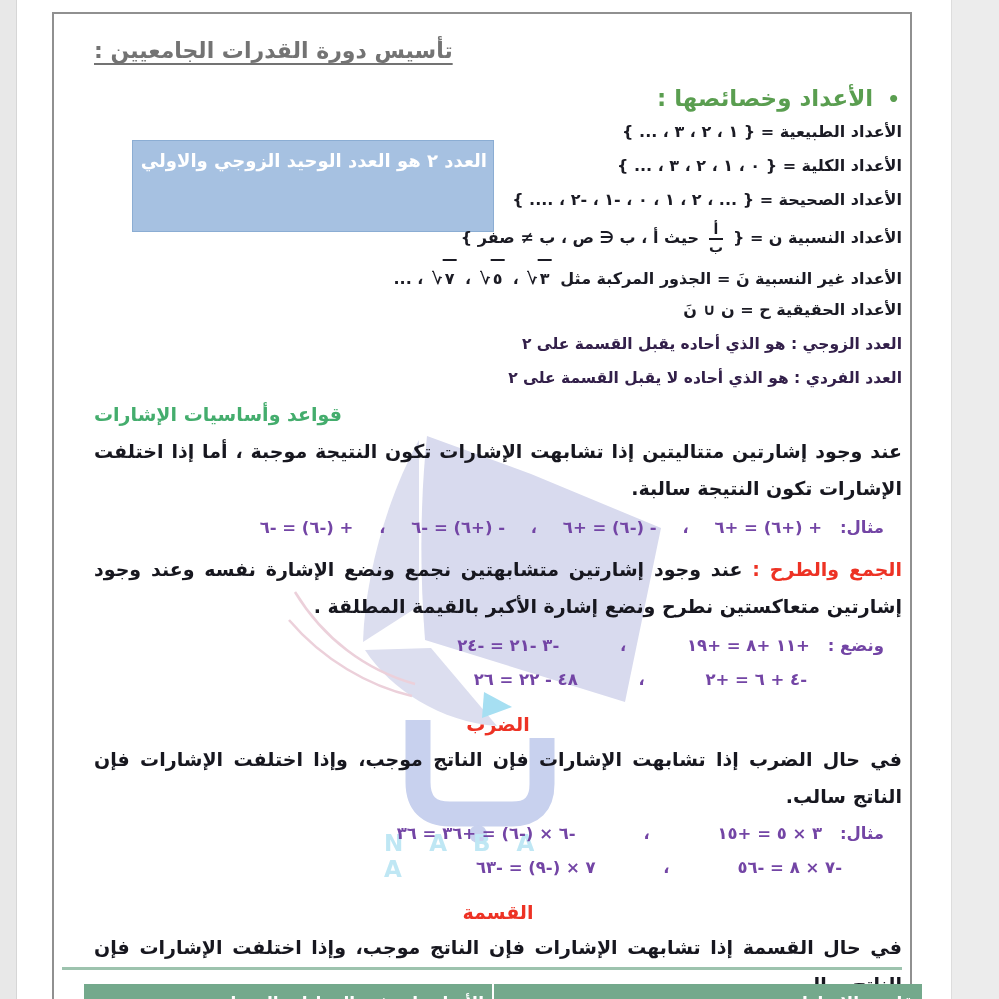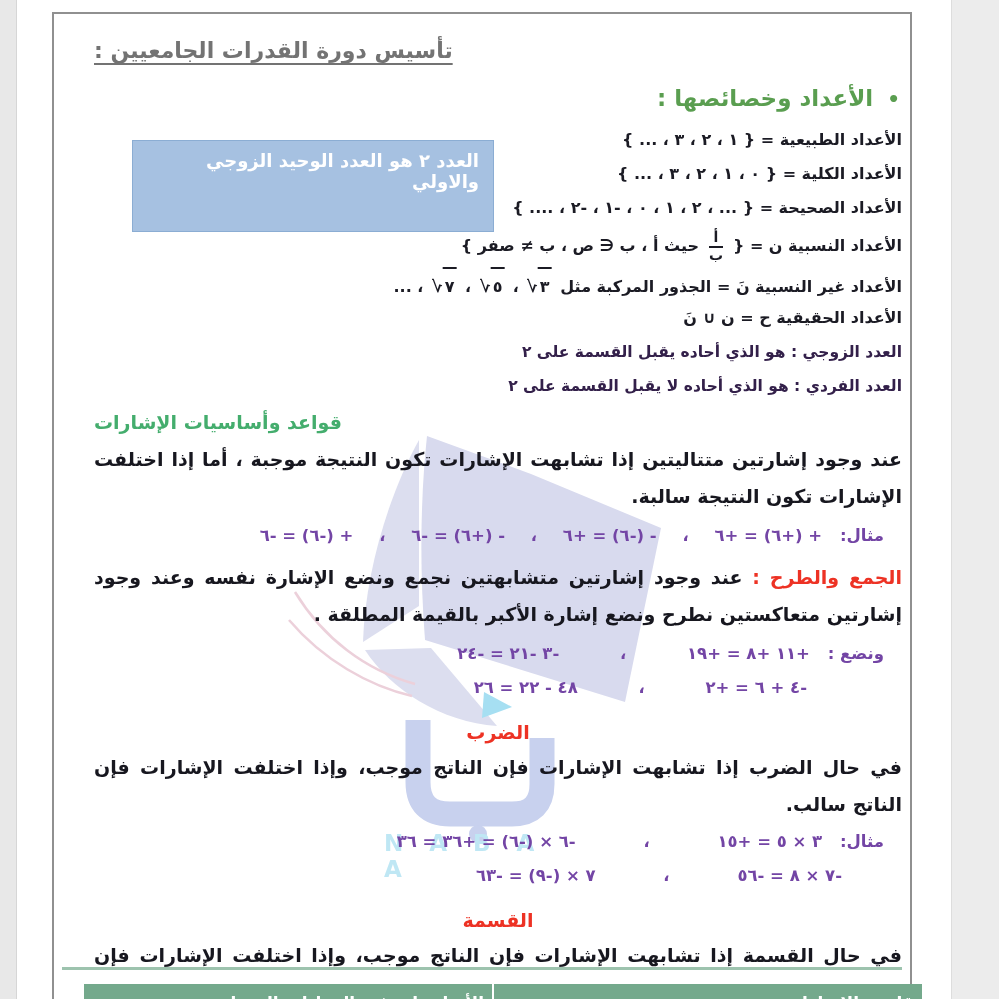--- a/index.html
+++ b/index.html
@@ -18,21 +18,21 @@
               font-weight:bold; font-size:23px; letter-spacing:9px; color:#bfe7f4; }
   
   .content { position:relative; z-index:1; padding:0 8px 0 40px; color:#1b1b24; }
   .title { margin-top:24px; text-align:left; color:#737373; font-size:22px; font-weight:bold;
            text-decoration:underline; text-underline-offset:5px; text-decoration-thickness:2px; }
   .num-header { margin:22px 2px 0 0; text-align:right; color:#5a9e50; font-size:23px; font-weight:bold; }
   .num-header .bullet { font-size:20px; margin-left:14px; }
   .set-line { height:34px; line-height:34px; text-align:right; font-size:16px; font-weight:bold; }
   .tall { height:42px; line-height:42px; }
   .math { direction:ltr; unicode-bidi:bidi-override; display:inline-block; }
-  .sets-block { margin-top:12px; }
+  .sets-block { margin-top:4px; }
   .frac { display:inline-flex; flex-direction:column; align-items:center; vertical-align:middle;
           line-height:1.05; font-size:14px; margin:0 4px; }
   .frac .ftop { border-bottom:2px solid #1b1b24; padding:0 5px 1px; }
   .radical { display:inline-block; transform:scaleX(-1); margin:0 3px; }
   .radical .rnum { display:inline-block; transform:scaleX(-1); border-top:2px solid #1b1b24; padding:1px 2px 0; }
   .purple-dark { color:#33204a; font-size:15.5px; }
   .sub-header { margin-top:8px; text-align:left; color:#44ad6d; font-size:19px; font-weight:bold; }
   .para { margin-top:8px; text-align:justify; font-size:19px; font-weight:bold; line-height:37px; color:#17171f; }
   .red { color:#ed3224; }
   .red-header { margin-top:10px; text-align:center; color:#ed3224; font-size:19px; font-weight:bold; line-height:34px; }
@@ -70,21 +70,21 @@
     <svg class="wm-abs" style="left:330px;top:676px" width="190" height="160" viewBox="0 0 190 160">
       <path d="M34,30 L34,92 Q34,124 66,124 L128,124 Q158,124 158,94 L158,48" stroke="#c8d1ee" stroke-width="25" fill="none"></path>
       <circle cx="94" cy="144" r="9" fill="#c8d1ee"></circle>
       <path d="M100,2 L128,17 L98,28 Z" fill="#a6dff2"></path>
     </svg>
     <div class="wm-brand">N A B A A</div>
   </div>
 
   <div style="position:absolute;left:78px;top:126px;width:362px;height:92px;z-index:1;
               background:#a6c1e1;border:1px solid #8badd3;color:#fff;font-weight:bold;
-              font-size:18px;text-align:right;direction:rtl;padding:9px 14px 0;">
+              font-size:18px;text-align:right;direction:rtl;padding:9px 6px 0;">
     <span>العدد ٢  هو العدد الوحيد الزوجي والاولي</span>
   </div>
 
   <div class="content">
 
     <div class="title">تأسيس دورة القدرات الجامعيين :</div>
 
     <div class="num-header">
       <span class="bullet">•</span><span>الأعداد وخصائصها :</span>
     </div>

